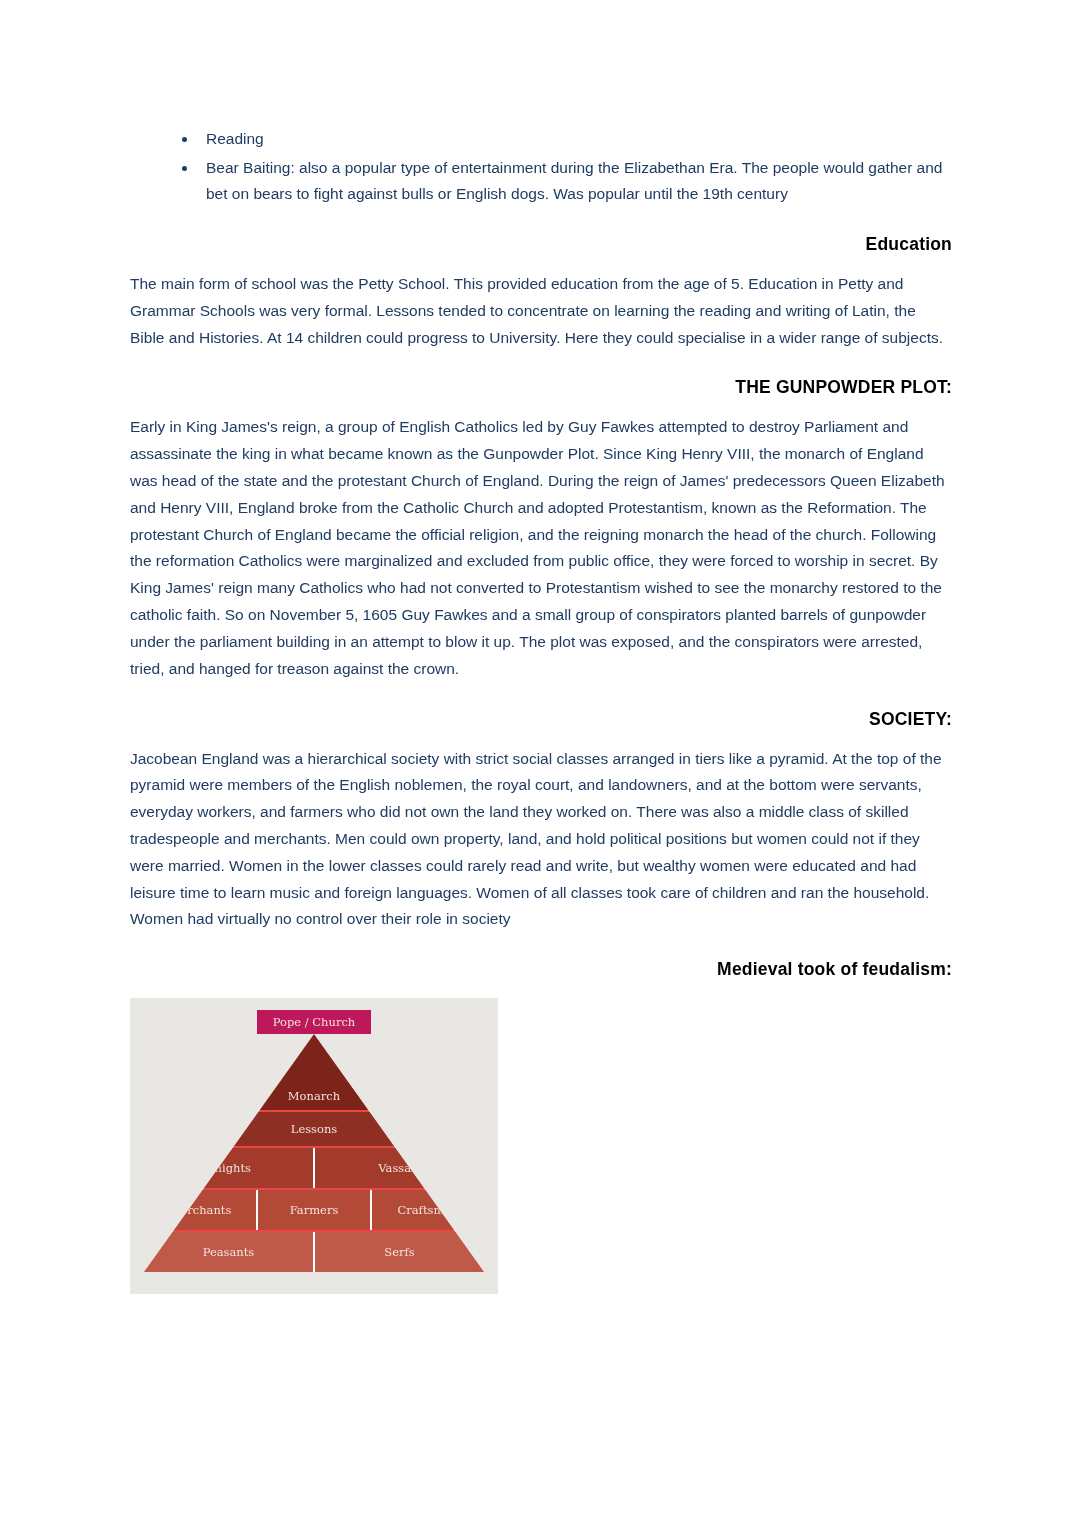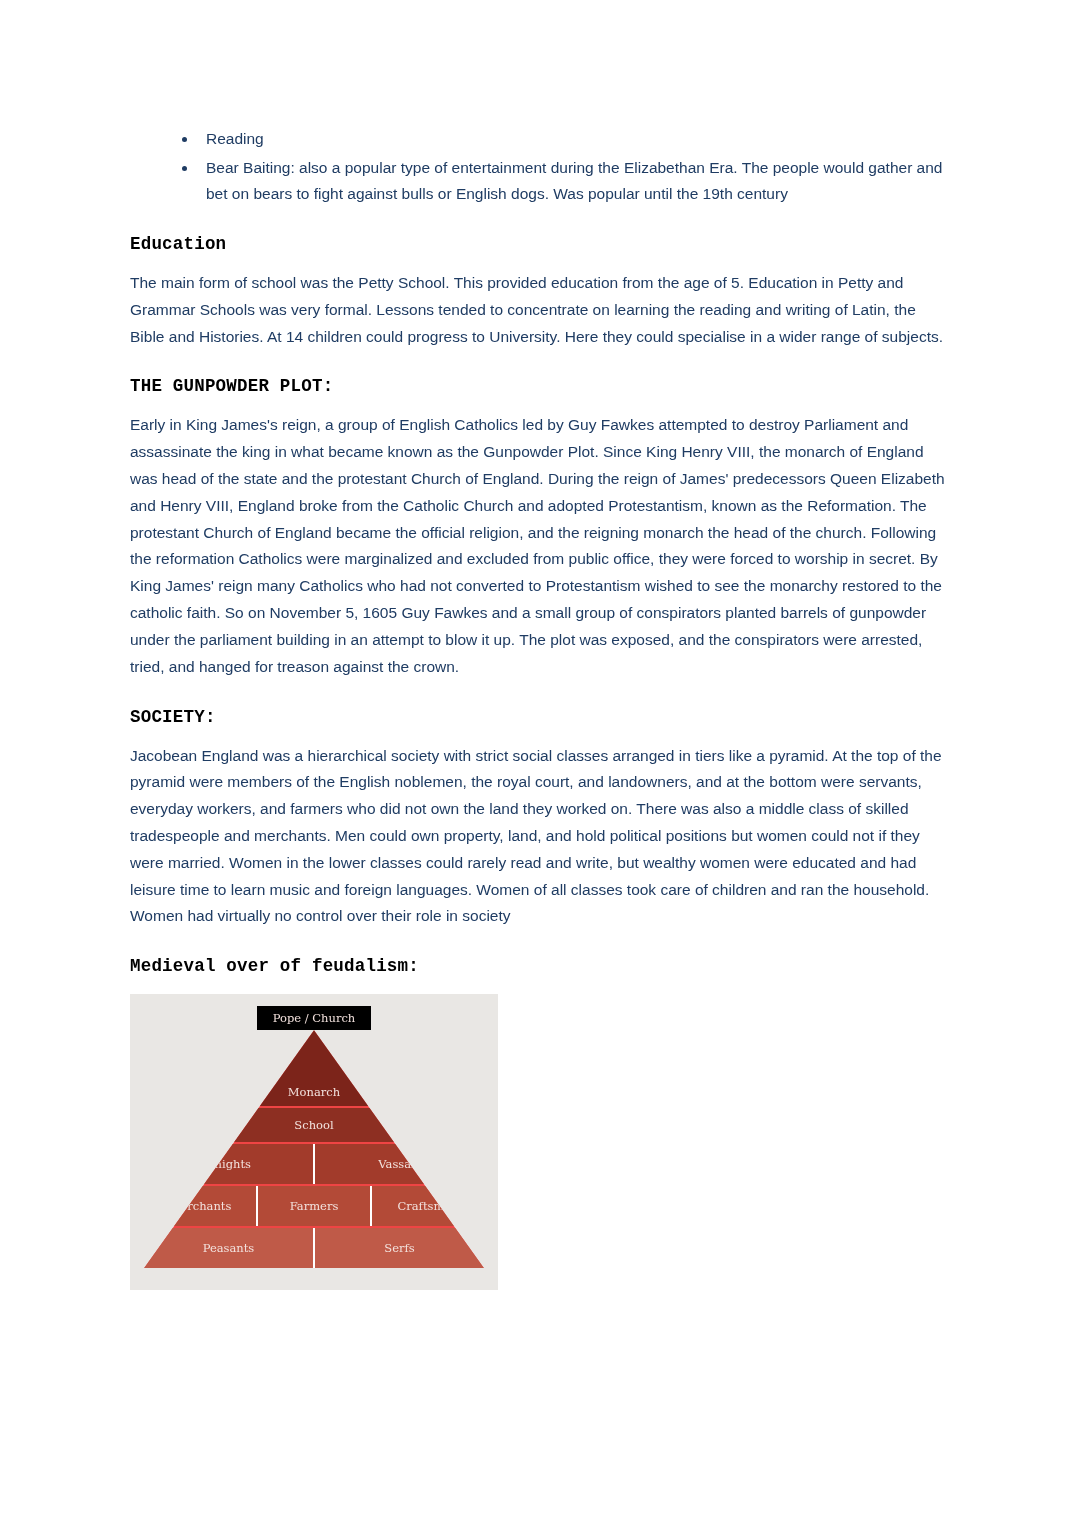--- a/index.html
+++ b/index.html
@@ -30,38 +30,39 @@
   ul.bullets li {
     margin: 0 0 2px 0;
     padding-left: 8px;
   }
   p.body-text {
     font-size: 15.5px;
     line-height: 1.73;
     margin: 16px 0 16px 0;
   }
   h2.heading {
-    font-family: Liberation Mono, monospace;
+    font-family: Liberation Sans, sans-serif;
     font-weight: bold;
     color: #000000;
     font-size: 17.5px;
     letter-spacing: 0.2px;
     margin: 26px 0 16px 0;
+    text-align: right;
   }
   
   .figure {
     width: 368px;
     background: #e9e7e4;
     margin: 18px 0 28px 0;
     padding: 10px 0 22px 0;
   }
   .pyr-topbox {
     width: max-content;
     margin: 2px auto 0 auto;
-    background: #000000;
+    background: #be185d;
     color: #f3e2de;
     font-family: "DejaVu Serif", serif;
     font-size: 11.5px;
     padding: 5px 16px;
   }
   .pyr {
     width: 340px;
     margin: 0 auto;
     background: #ef4444;
     clip-path: polygon(50% 0, 100% 100%, 0 100%);
@@ -111,30 +112,30 @@
 
   <h2 class="heading">Education</h2>
   <p class="body-text">The main form of school was the Petty School. This provided education from the age of 5. Education in Petty and Grammar Schools was very formal. Lessons tended to concentrate on learning the reading and writing of Latin, the Bible and Histories. At 14 children could progress to University. Here they could specialise in a wider range of subjects.</p>
 
   <h2 class="heading">THE GUNPOWDER PLOT:</h2>
   <p class="body-text">Early in King James's reign, a group of English Catholics led by Guy Fawkes attempted to destroy Parliament and assassinate the king in what became known as the Gunpowder Plot. Since King Henry VIII, the monarch of England was head of the state and the protestant Church of England. During the reign of James' predecessors Queen Elizabeth and Henry VIII, England broke from the Catholic Church and adopted Protestantism, known as the Reformation. The protestant Church of England became the official religion, and the reigning monarch the head of the church. Following the reformation Catholics were marginalized and excluded from public office, they were forced to worship in secret. By King James' reign many Catholics who had not converted to Protestantism wished to see the monarchy restored to the catholic faith. So on November 5, 1605 Guy Fawkes and a small group of conspirators planted barrels of gunpowder under the parliament building in an attempt to blow it up. The plot was exposed, and the conspirators were arrested, tried, and hanged for treason against the crown.</p>
 
   <h2 class="heading">SOCIETY:</h2>
   <p class="body-text">Jacobean England was a hierarchical society with strict social classes arranged in tiers like a pyramid. At the top of the pyramid were members of the English noblemen, the royal court, and landowners, and at the bottom were servants, everyday workers, and farmers who did not own the land they worked on. There was also a middle class of skilled tradespeople and merchants. Men could own property, land, and hold political positions but women could not if they were married. Women in the lower classes could rarely read and write, but wealthy women were educated and had leisure time to learn music and foreign languages. Women of all classes took care of children and ran the household. Women had virtually no control over their role in society</p>
 
-  <h2 class="heading">Medieval over of feudalism:</h2>
+  <h2 class="heading">Medieval took of feudalism:</h2>
 
   <div class="figure">
     <div class="pyr-topbox">Pope / Church</div>
     <div class="pyr">
       <div class="tier tier-monarch">
         <span>Monarch</span>
       </div>
       <div class="tier tier-nobles">
-        <span>School</span>
+        <span>Lessons</span>
       </div>
       <div class="tier tier-3">
         <span class="cell">Knights</span>
         <span class="cell">Vassals</span>
       </div>
       <div class="tier tier-4">
         <span class="cell">Merchants</span>
         <span class="cell">Farmers</span>
         <span class="cell">Craftsmen</span>
       </div>

